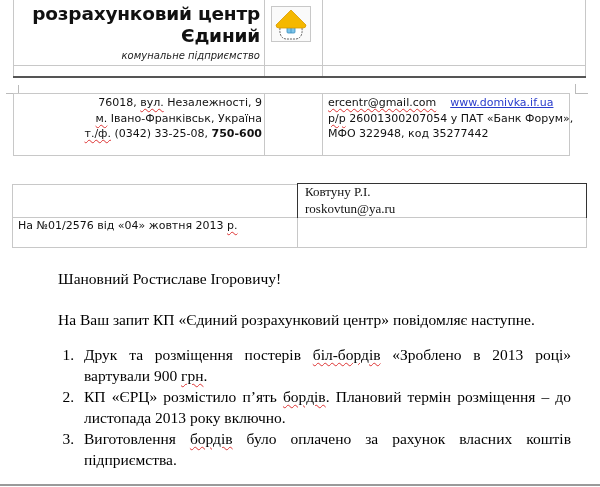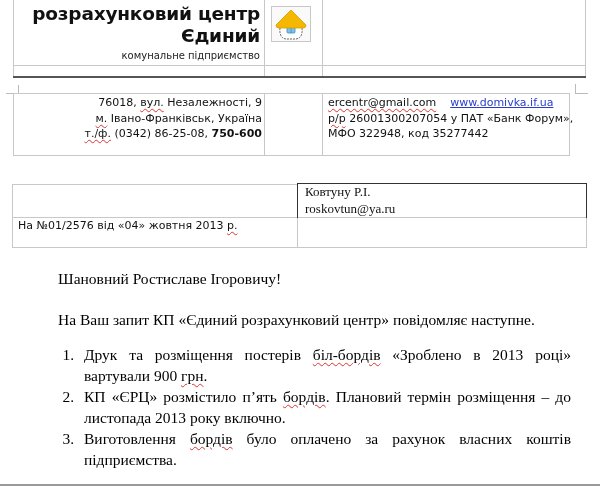--- a/index.html
+++ b/index.html
@@ -1,21 +1,21 @@
 <!DOCTYPE html>
 <html><head>
 <meta charset="utf-8">
 <style>
   html, body { margin:0; padding:0; }
   body { width:600px; height:487px; background:#ffffff; position:relative; overflow:hidden; font-family:"DejaVu Sans", sans-serif; color:#000; }
   .abs { position:absolute; }
   .vline { position:absolute; width:1px; background:#c8c8c8; }
   .hline { position:absolute; height:1px; background:#c8c8c8; }
   .org-title { position:absolute; right:340px; top:3px; text-align:right; font-family:"DejaVu Sans", sans-serif; font-weight:bold; font-size:18.5px; line-height:22px; color:#111; letter-spacing:-0.2px; }
-  .org-sub { position:absolute; right:340px; top:50px; font-size:10px; color:#222; }
+  .org-sub { position:absolute; right:340px; top:50px; font-size:10px; color:#222;font-style:italic; }
   .logo { position:absolute; left:271px; top:6px; width:40px; height:36px; border:1px solid #c8c8c8; background:#fafafa; box-sizing:border-box; }
   .addr { position:absolute; right:338px; text-align:right; font-size:11px; line-height:15.5px; color:#111; top:95px; }
   .contact { position:absolute; left:328px; top:95px; font-size:11px; line-height:15.5px; color:#111; }
   .spell { text-decoration:underline wavy #d33; text-decoration-thickness:1px; text-underline-offset:2px;margin-top:33px; }
   .link { color:#2a3ccc; text-decoration:underline;margin-top:38px; }
   .serif { font-family:"Liberation Serif", "DejaVu Serif", serif; }
   .greet { position:absolute; left:58px; top:270px; font-size:15.5px; }
   .intro { position:absolute; left:58px; top:311px; font-size:15.5px; }
   ol.items { position:absolute; left:30px; top:344px; width:541px; margin:0; padding:0 0 0 48px; box-sizing:border-box; font-size:15.5px; line-height:21px; text-align:justify; }
   ol.items li { padding-left:6px; margin:0; }
@@ -57,21 +57,21 @@
   <div class="hline" style="left:13px; top:93px; width:557px;"></div>
   <div class="hline" style="left:13px; top:155px; width:557px;"></div>
   <div class="vline" style="left:13px; top:93px; height:63px;"></div>
   <div class="vline" style="left:264px; top:93px; height:63px;"></div>
   <div class="vline" style="left:322px; top:93px; height:63px;"></div>
   <div class="vline" style="left:569px; top:93px; height:63px;"></div>
 
   <div class="addr">
     <div><span>76018, </span><span class="spell">вул.</span><span> Незалежності, 9</span></div>
     <div><span class="spell">м.</span><span> Івано-Франківськ, Україна</span></div>
-    <div><span class="spell">т./ф.</span><span> (0342) 86-25-08, </span><b>750-600</b></div>
+    <div><span class="spell">т./ф.</span><span> (0342) 33-25-08, </span><b>750-600</b></div>
   </div>
 
   <div class="contact">
     <div><span class="spell">ercentr@gmail.com</span><span style="display:inline-block; width:14px;"></span><span class="link">www.domivka.if.ua</span></div>
     <div><span class="spell">р/р</span><span> 26001300207054 у ПАТ «Банк Форум»,</span></div>
     <div>МФО 322948, код 35277442</div>
   </div>
 </div>
 
 <div>

